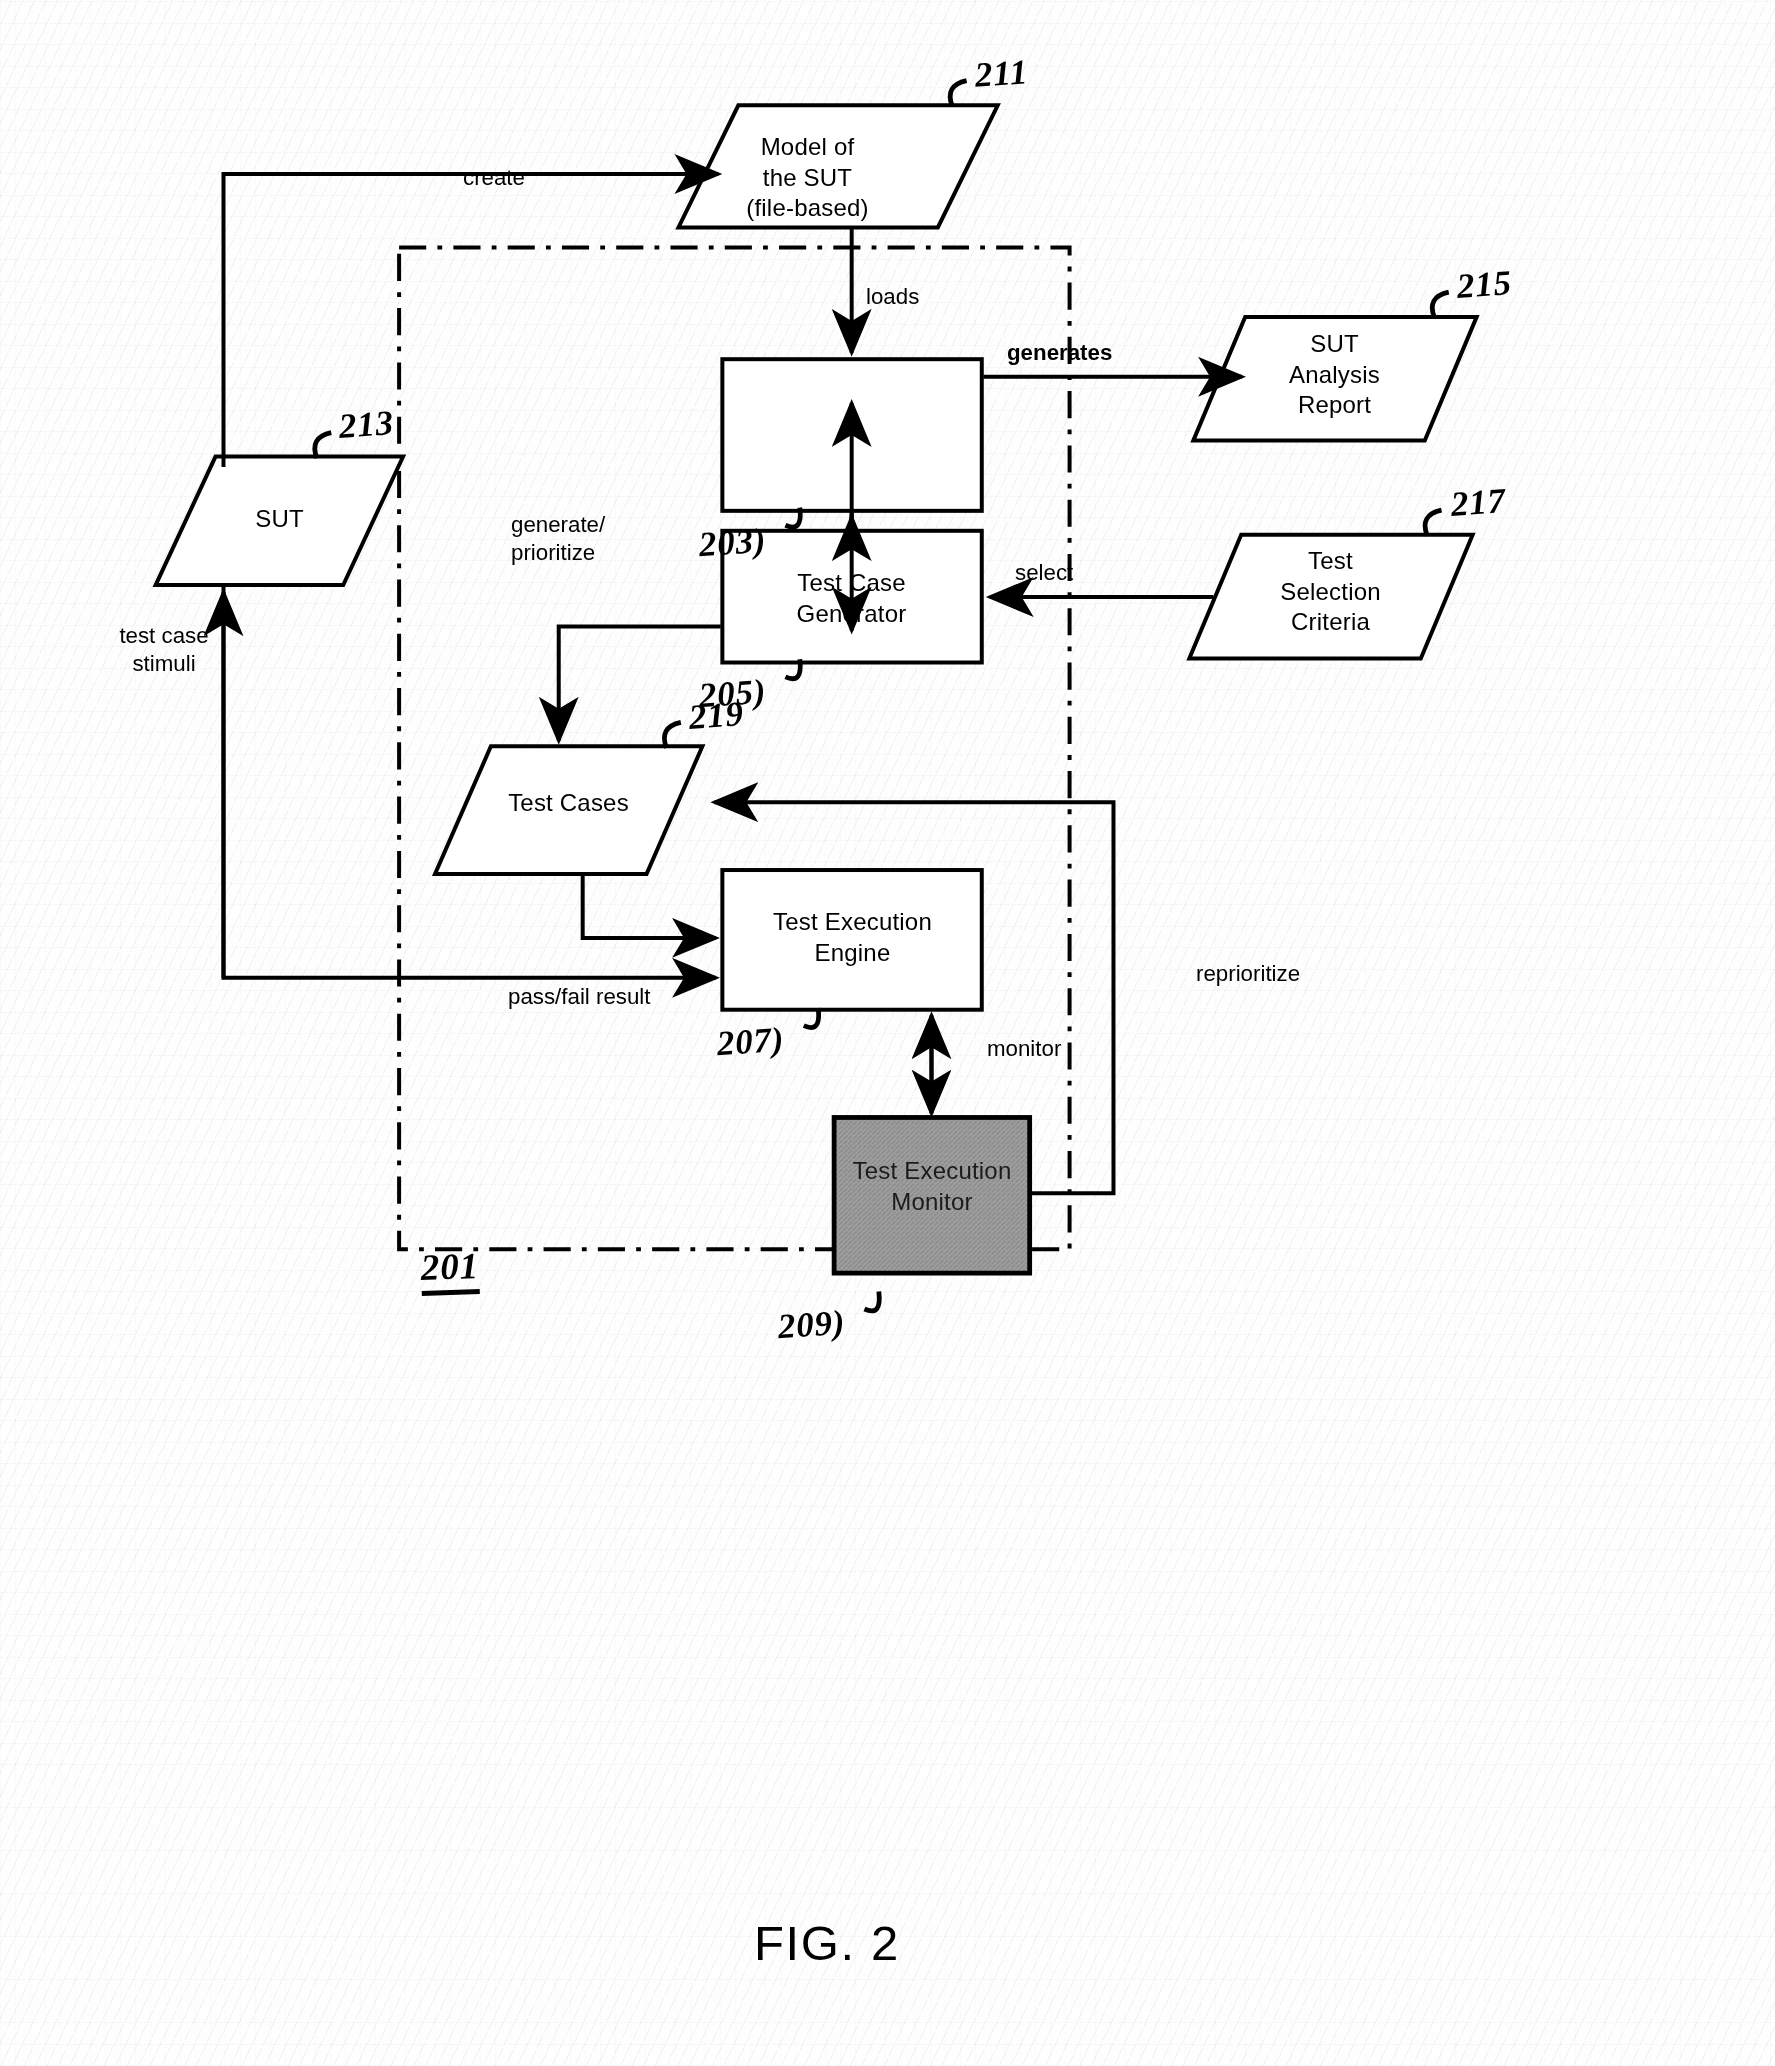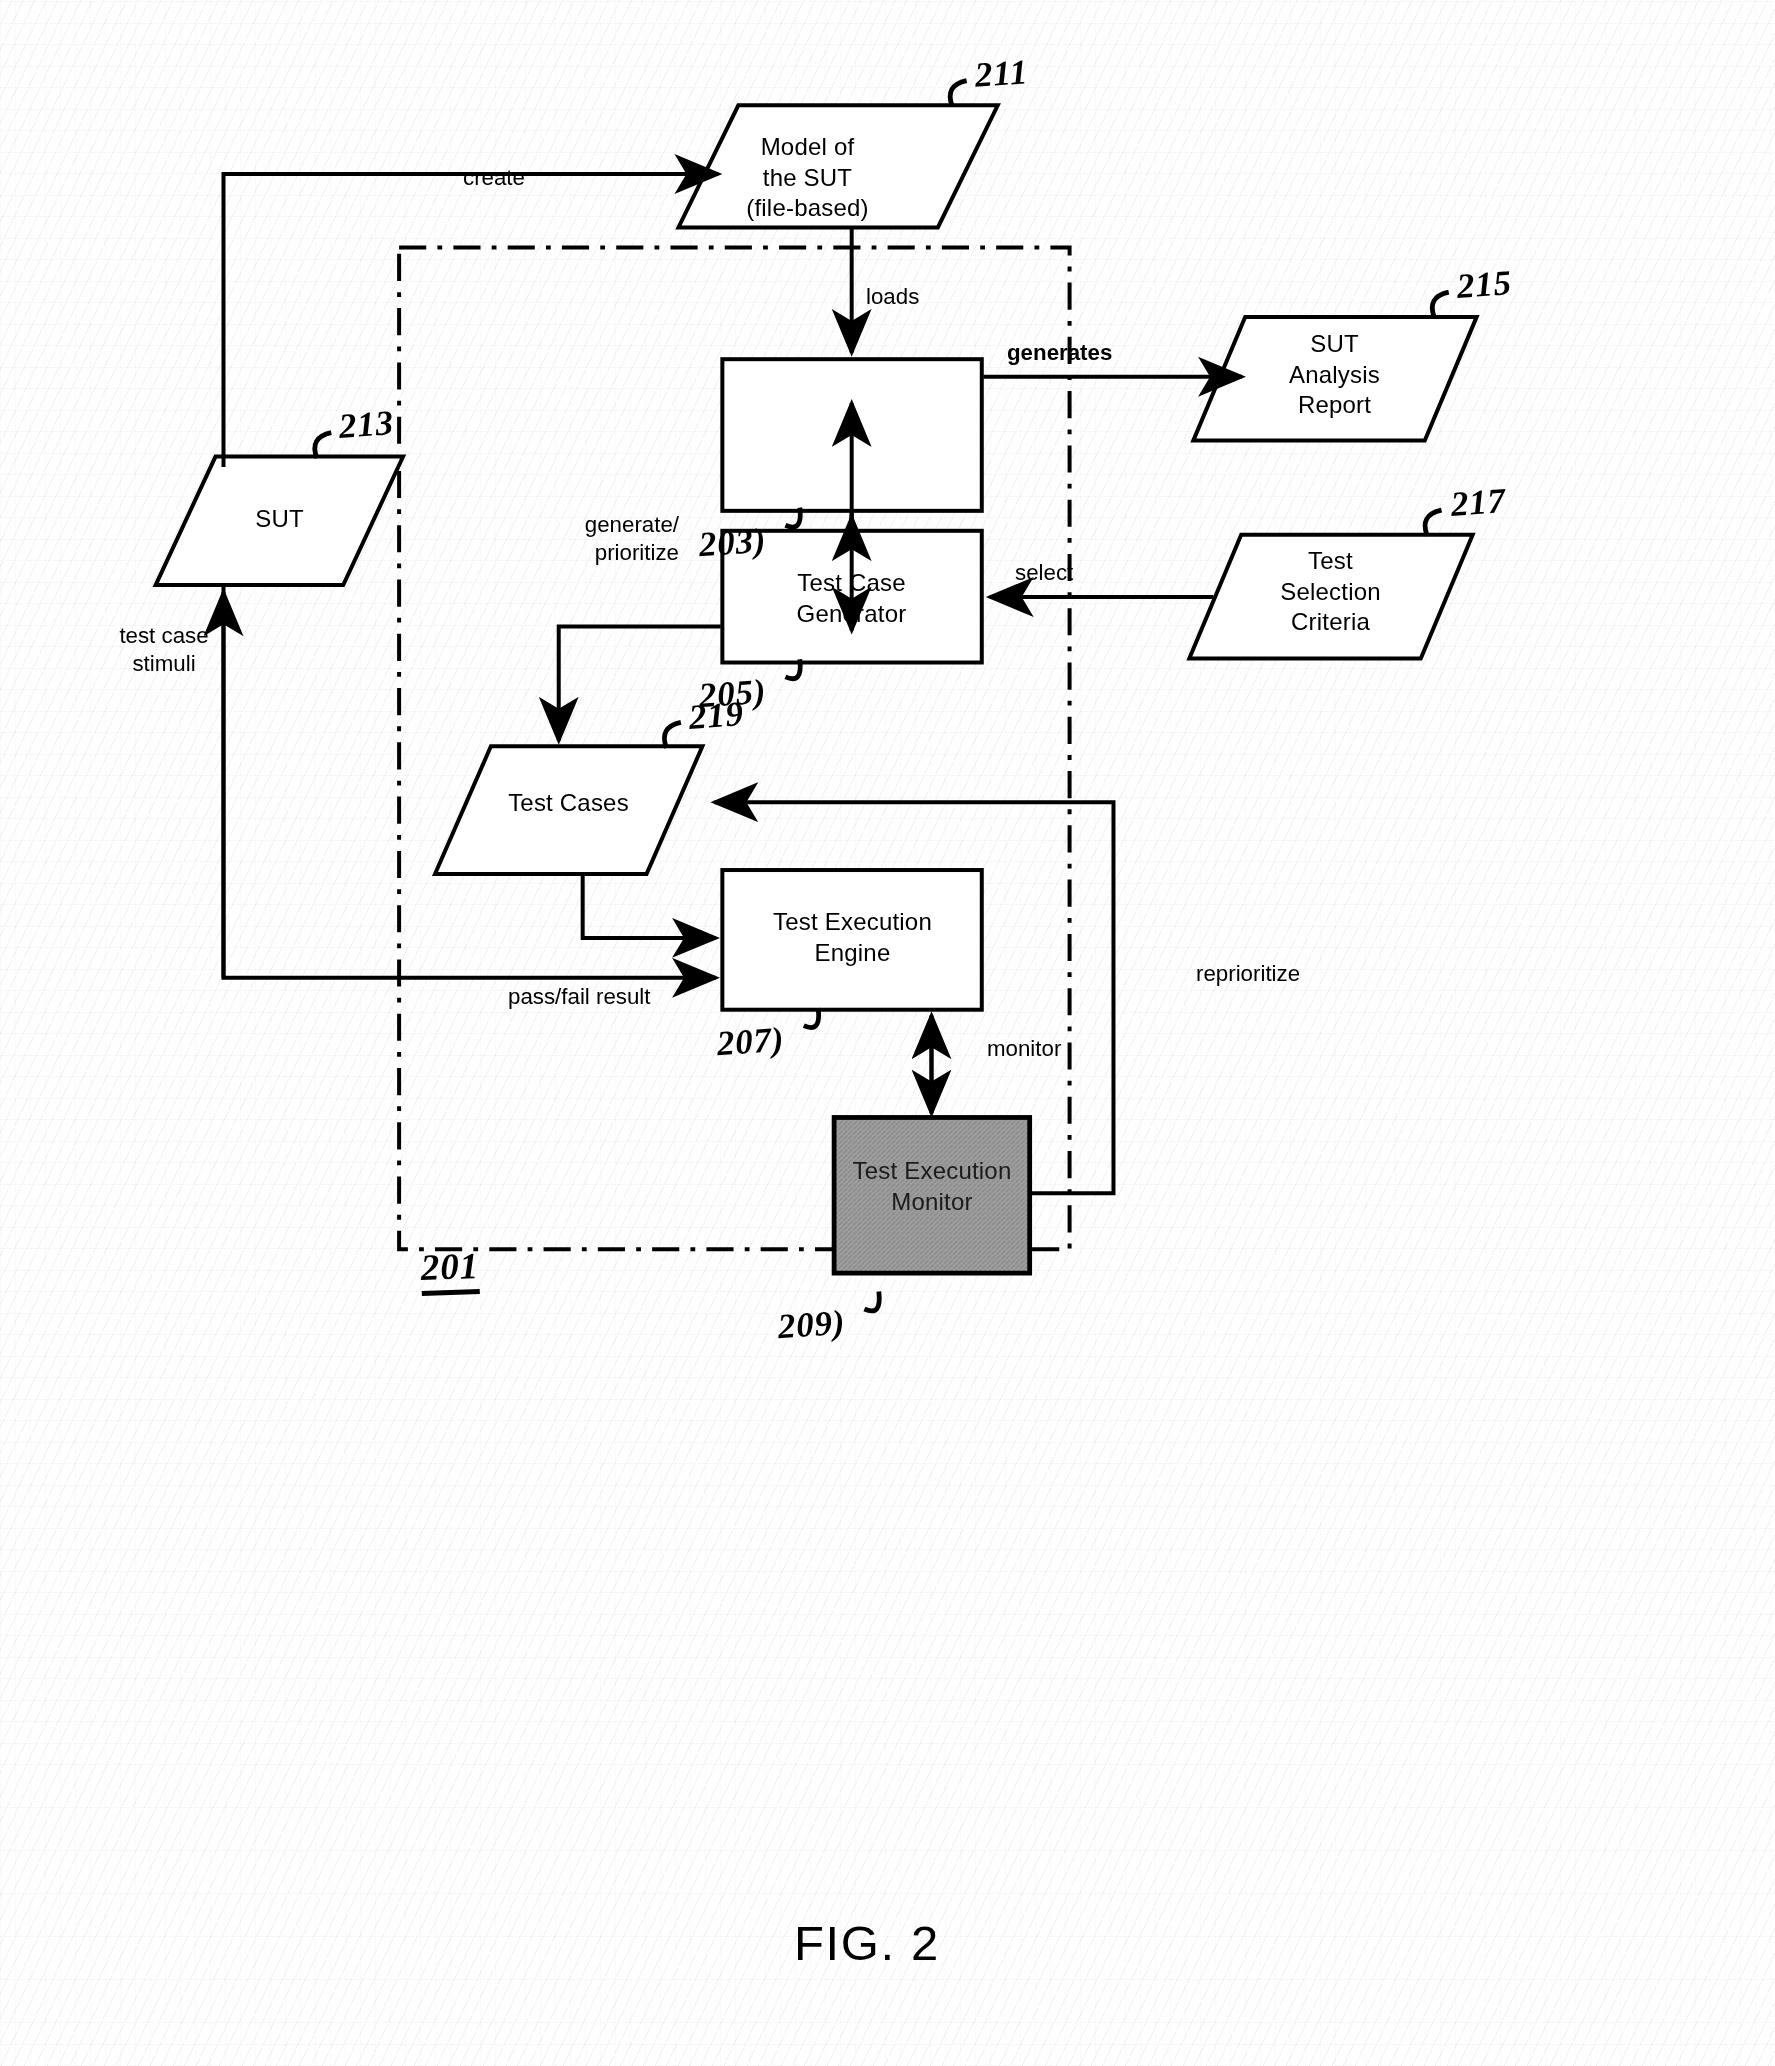--- a/index.html
+++ b/index.html
@@ -65,21 +65,20 @@
     font-size: 37px;
     border-bottom: 5.6px solid #000;
     padding-bottom: 1.6px;
     transform: rotate(-2deg);
   }
   .fig-caption {
     position: absolute;
     font-size: 49px;
     letter-spacing: 1.6px;
     color: #000;
-    margin-left: 40px;
   }
 </style>
 </head>
 <body>
 
 <div id="page">
 
   <div id="scan-noise"></div>
 
   <svg id="diagram" viewBox="0 0 2225 2589">
@@ -194,21 +193,21 @@
   </div>
 
   <div class="edge-label" style="left:463px; top:134px;margin-top:30px;">create</div>
 
   <div class="edge-label" style="left:866px; top:283px;">loads</div>
 
   <div class="edge-label" style="left:1007px; top:339px;font-weight:bold;">generates</div>
 
   <div class="edge-label" style="left:1015px; top:559px;">select</div>
 
-  <div class="edge-label multi" style="left:511px; top:511px; width:168px; text-align:right;">
+  <div class="edge-label multi" style="left:511px; top:511px; width:168px; text-align:left;">
     <div>generate/</div>
     <div>prioritize</div>
   </div>
 
   <div class="edge-label" style="left:508px; top:983px;">pass/fail result</div>
 
   <div class="edge-label multi" style="left:76px; top:622px; width:176px; text-align:center;">
     <div>test case</div>
     <div>stimuli</div>
   </div>

